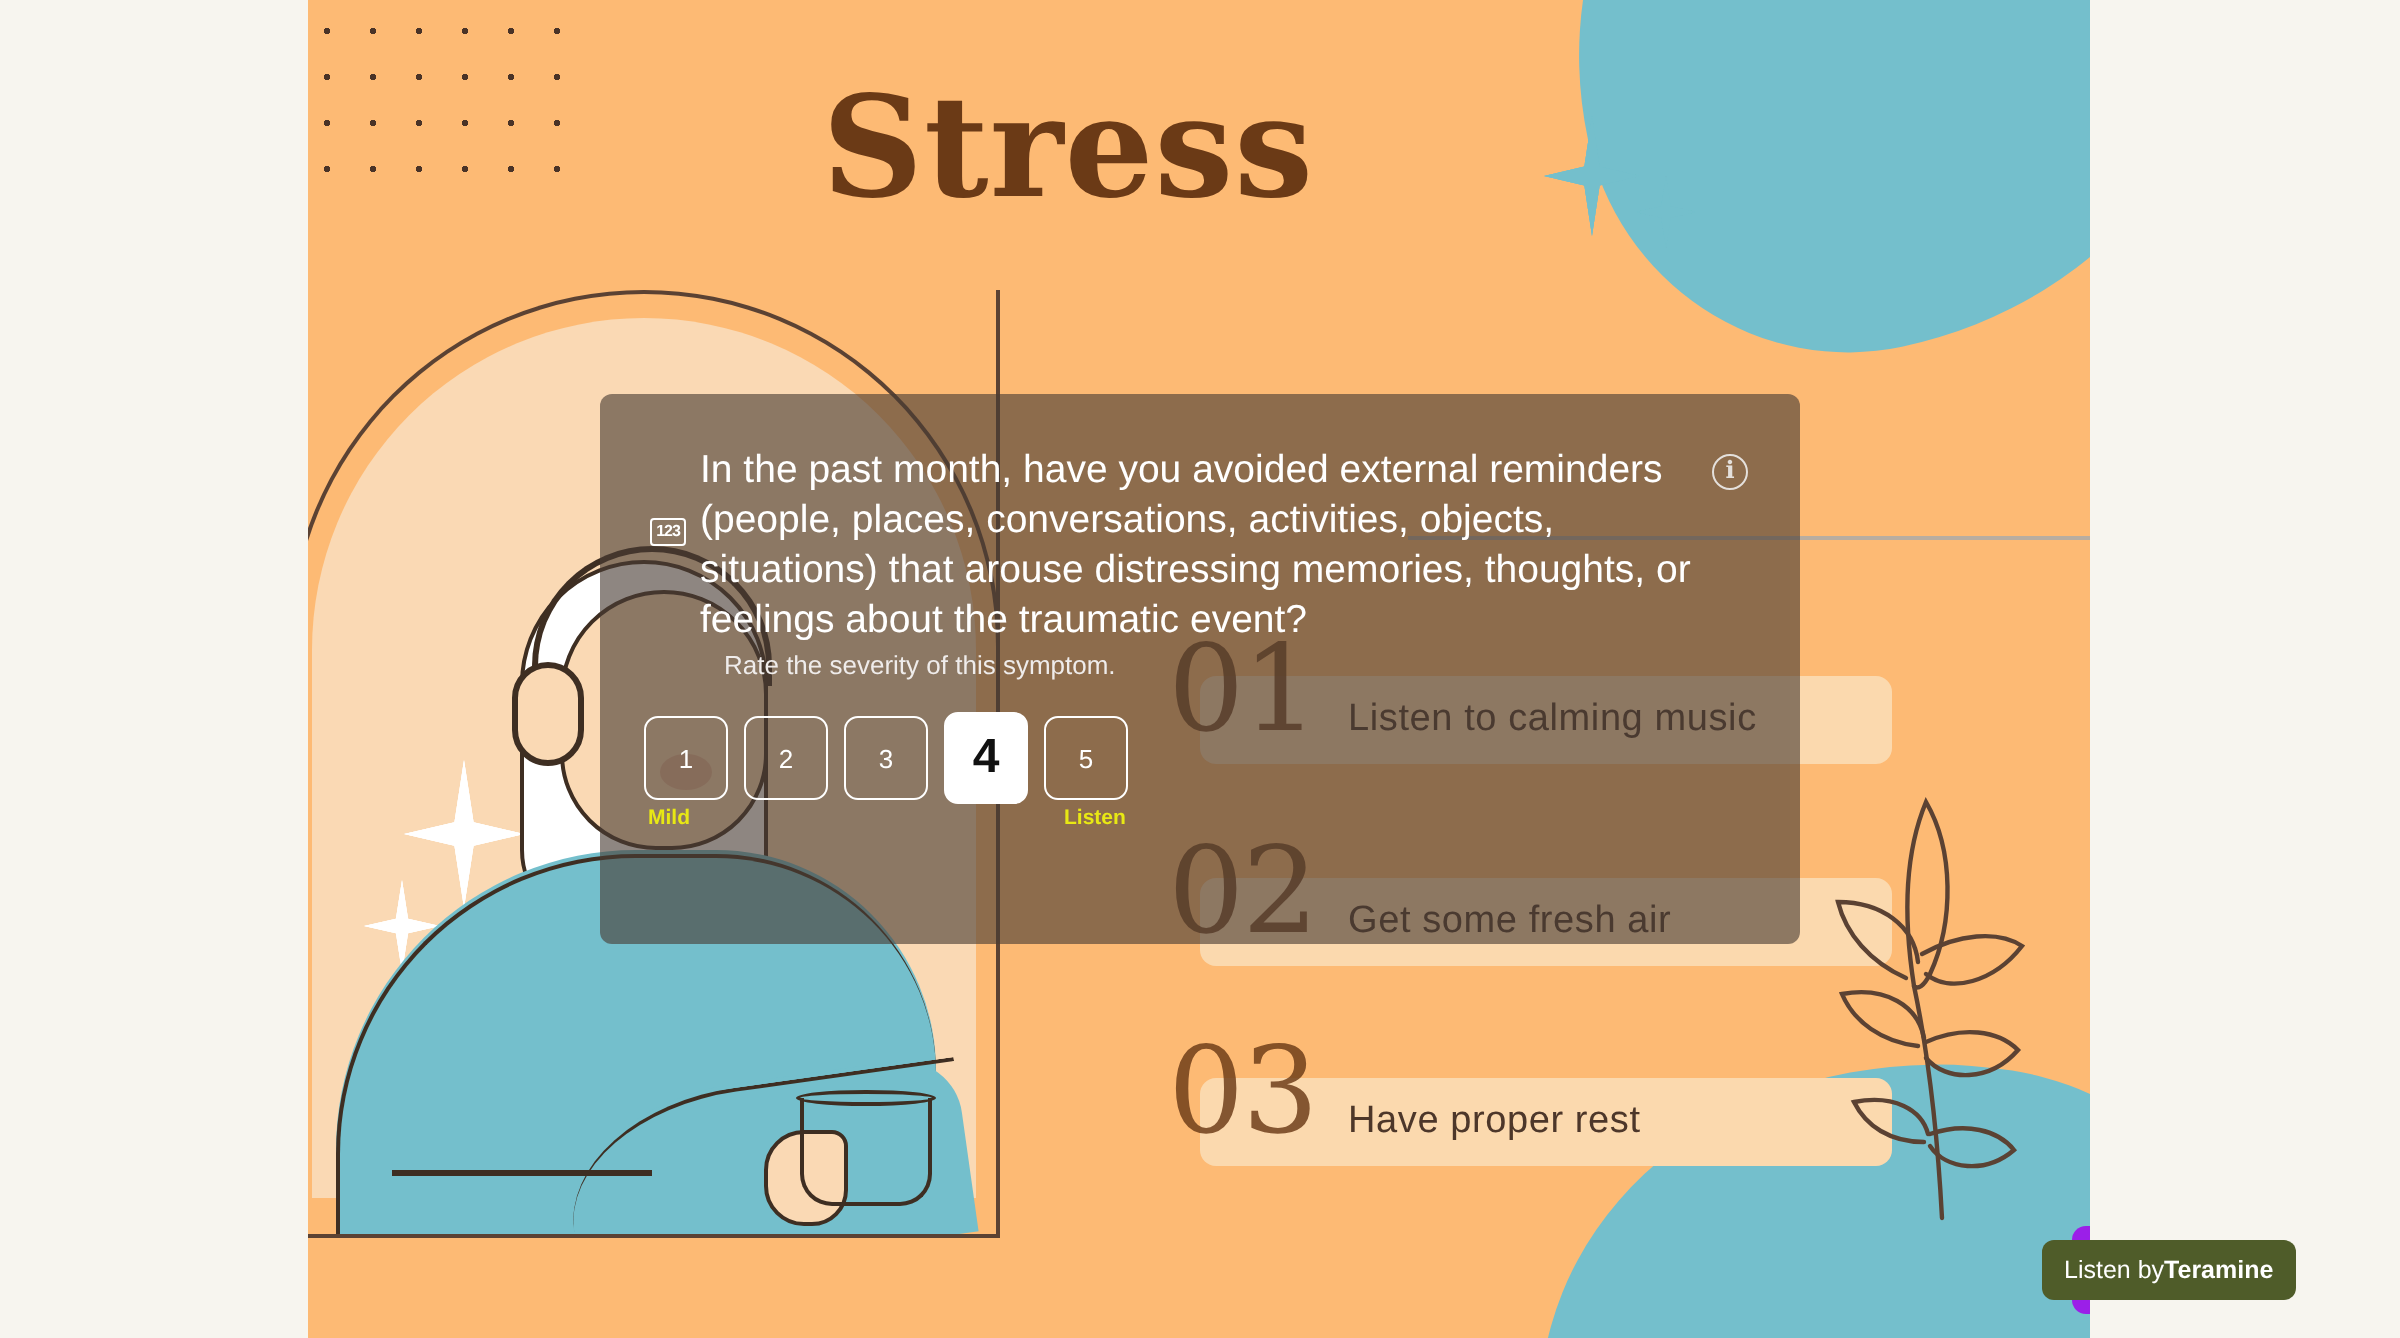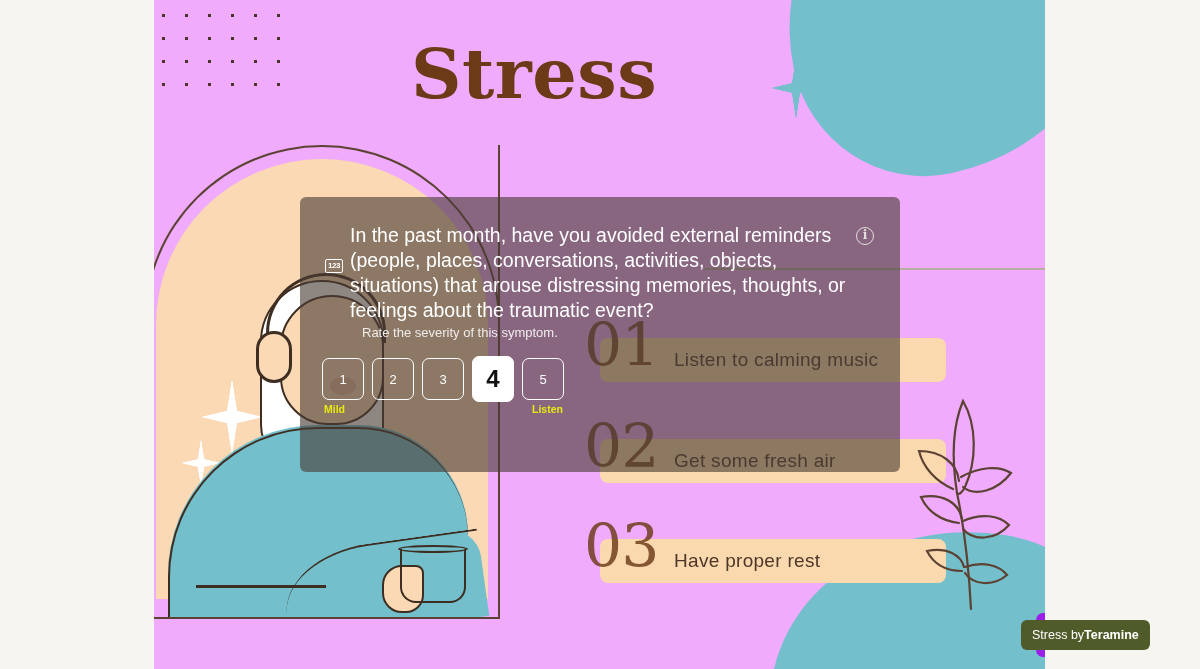--- a/index.html
+++ b/index.html
@@ -14,21 +14,21 @@
     position: relative;
     width: 1200px; height: 669px;
     background: #f7f5ef;
   }
 
   
   #slide {
     position: absolute;
     left: 154px; top: 0;
     width: 891px; height: 669px;
-    background: #f0abfc;
+    background: #fdba74;
     overflow: hidden;
   }
 
   
   .dot-grid {
     position: absolute;
     left: 0px; top: 0px;
     width: 146px; height: 100px;
     background-image: radial-gradient(circle, #4a3327 1.6px, rgba(0,0,0,0) 1.7px);
     background-size: 23px 23px;
@@ -458,21 +458,21 @@
       </g>
     </svg>
 
     <button id="next-step">
       
       
     </button>
   </div>
 
   <div id="powered">
-    <span>Stress by</span>
+    <span>Listen by</span>
       <span class="brand">Teramine</span>
   </div>
 
   <div id="overlay">
     <div class="q-icon">123</div>
     <div class="q-text">In the past month, have you avoided external reminders (people, places, conversations, activities, objects, situations) that arouse distressing memories, thoughts, or feelings about the traumatic event?</div>
     <div class="info-icon">i</div>
     <div class="q-sub">Rate the severity of this symptom.</div>
 
     <div class="scale">

